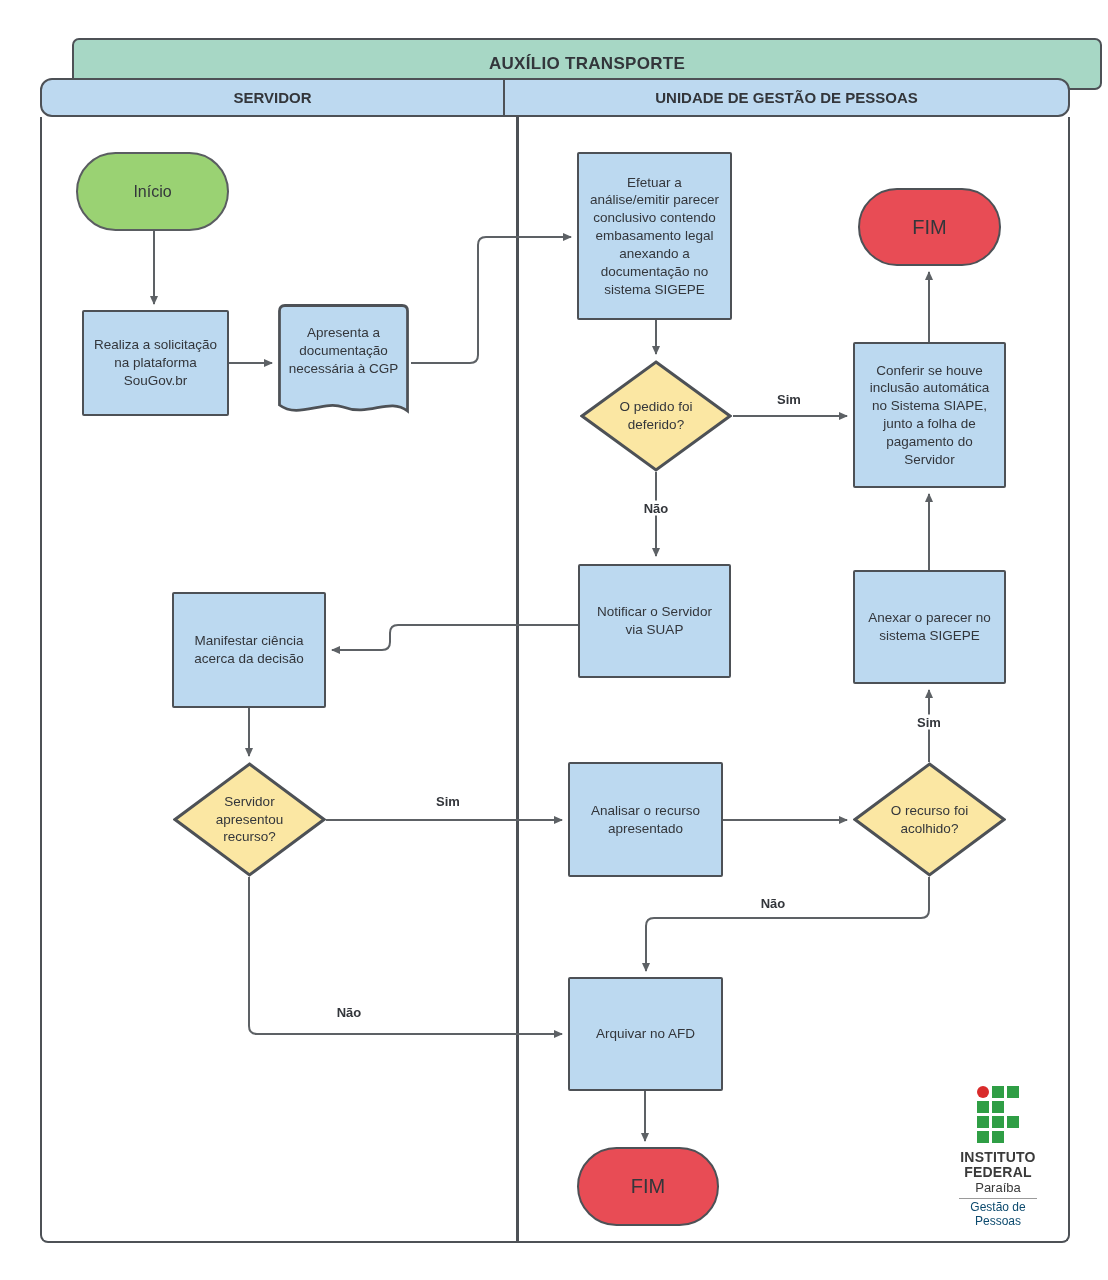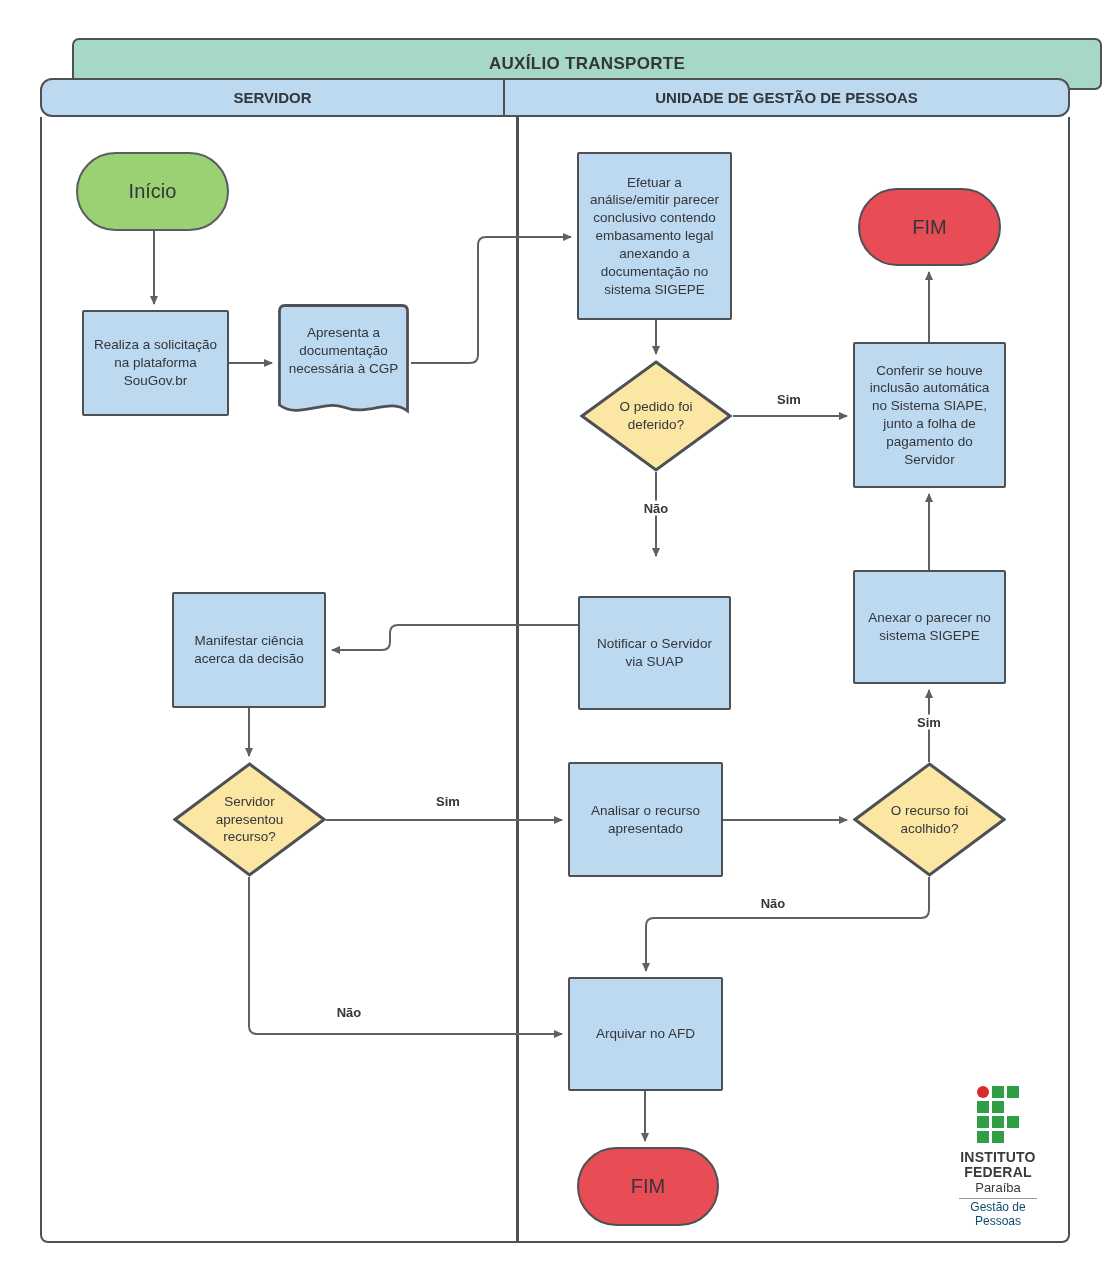--- a/index.html
+++ b/index.html
@@ -22,21 +22,21 @@
     background:#ffffff;border:2.5px solid #4d5156;border-top:none;
     border-radius:0 0 8px 8px;box-sizing:border-box;}
   .lane-divider{position:absolute;left:515.5px;top:117px;width:3px;height:1126px;
     background:#4d5156;}
 
   
   .node{position:absolute;box-sizing:border-box;display:flex;align-items:center;
     justify-content:center;text-align:center;font-size:13.5px;line-height:1.32;
     z-index:3;}
   .rect{background:#bcd9f0;border:2.5px solid #4d5156;border-radius:2px;padding:4px 7px;}
-  .pill-green{background:#9ad273;border:2.5px solid #5a5d61;border-radius:40px;font-size:20px;}
+  .pill-green{background:#9ad273;border:2.5px solid #5a5d61;border-radius:40px;font-size:16px;}
   .pill-red{background:#e84c55;border:2.5px solid #4d5156;border-radius:40px;font-size:20px;}
   .diamond{background:transparent;border:none;padding:0;}
   .diamond .dtext{position:absolute;inset:0;display:flex;align-items:center;
     justify-content:center;text-align:center;padding:0 26px;font-size:13.5px;line-height:1.32;}
   .docshape{background:transparent;border:none;padding:0;}
   .docshape .dtext{position:absolute;left:6px;right:6px;top:8px;bottom:26px;
     display:flex;align-items:center;justify-content:center;text-align:center;
     font-size:13.5px;line-height:1.32;}
   .shapesvg{position:absolute;inset:0;width:100%;height:100%;}
 
@@ -138,21 +138,21 @@
   </div>
 
   <div class="node pill-red" style="left:858px;top:188px;width:143px;height:78px;">
     <span>FIM</span>
   </div>
 
   <div class="node rect" style="left:853px;top:342px;width:153px;height:146px;">
     <span>Conferir se houve inclusão automática no Sistema SIAPE, junto a folha de pagamento do Servidor</span>
   </div>
 
-  <div class="node rect" style="left:578px;top:596px;width:153px;height:114px;">
+  <div class="node rect" style="left:578px;top:564px;width:153px;height:114px;">
     <span>Notificar o Servidor via SUAP</span>
   </div>
 
   <div class="node rect" style="left:853px;top:570px;width:153px;height:114px;">
     <span>Anexar o parecer no sistema SIGEPE</span>
   </div>
 
   <div class="node rect" style="left:568px;top:762px;width:155px;height:115px;">
     <span>Analisar o recurso apresentado</span>
   </div>

